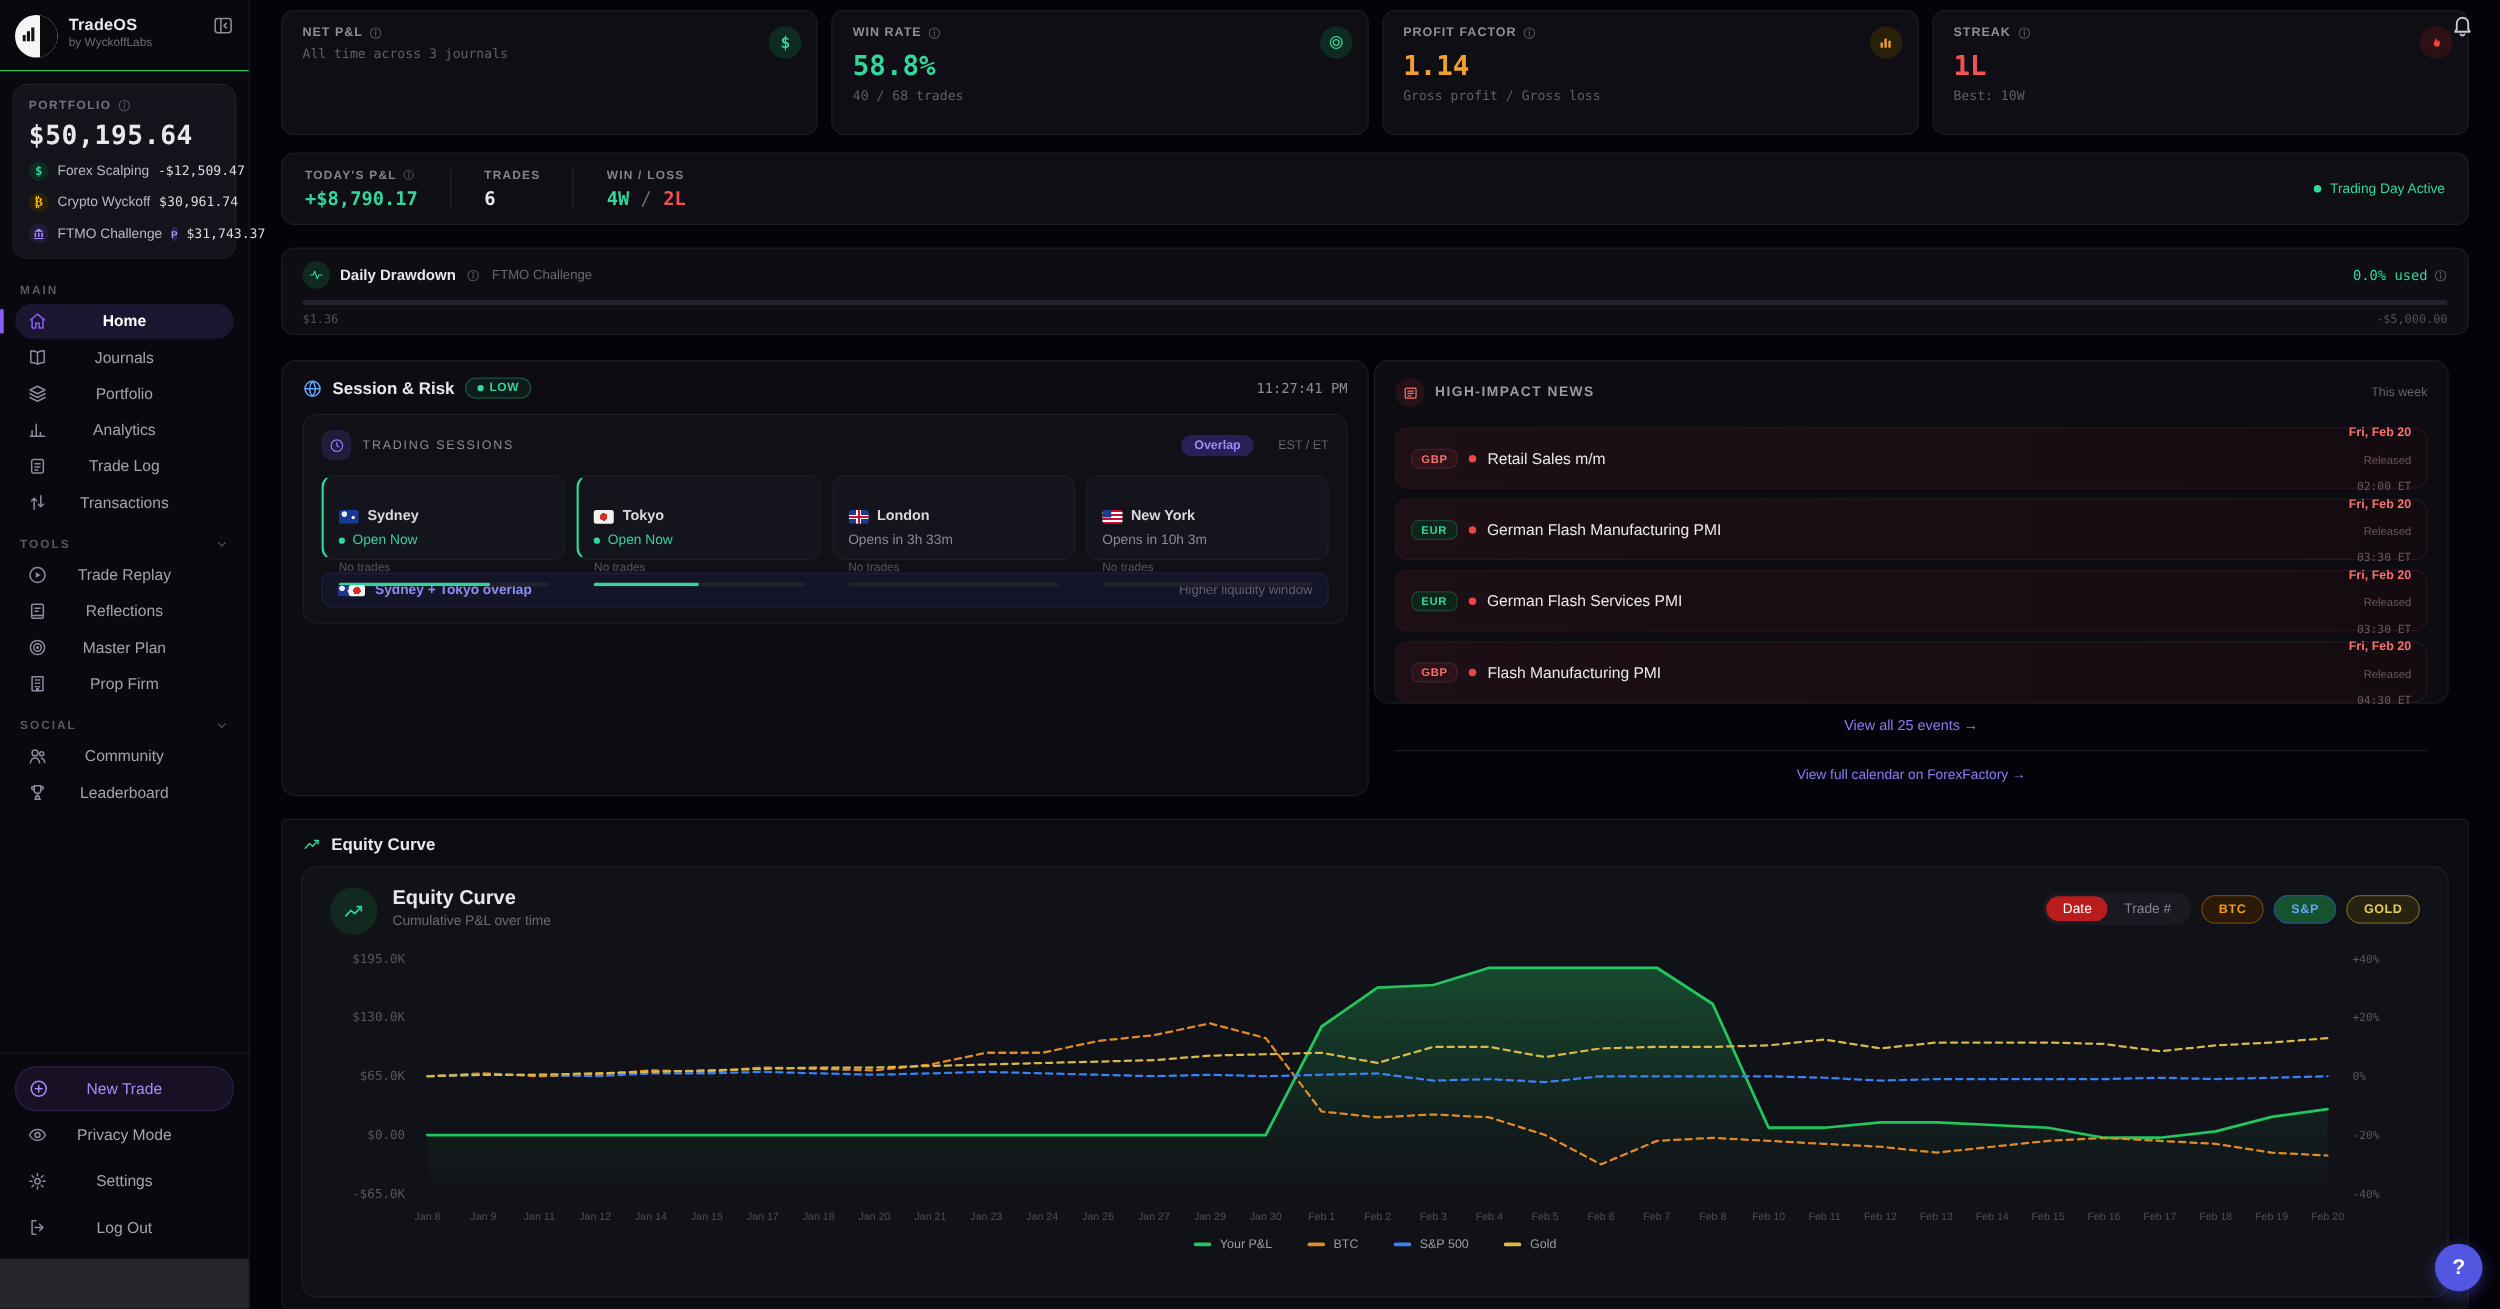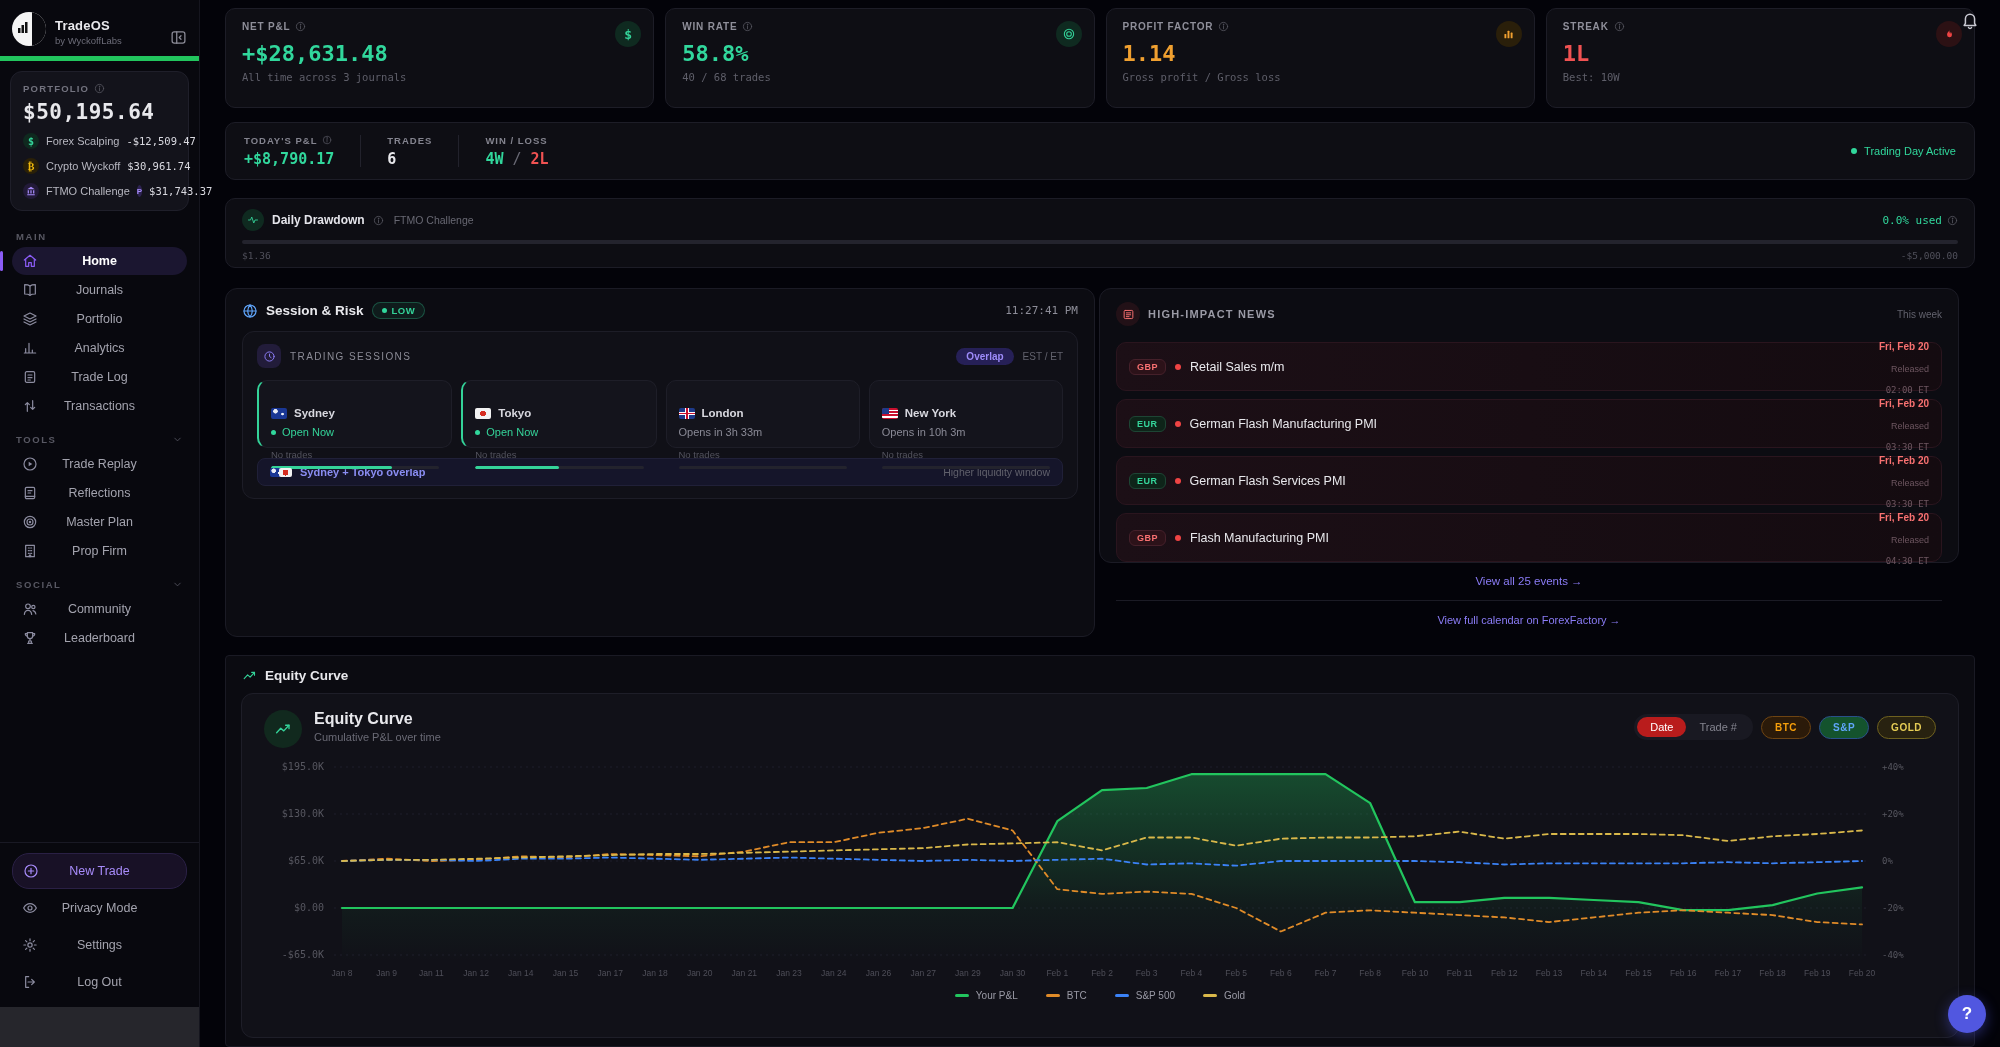--- a/index.html
+++ b/index.html
@@ -6,21 +6,21 @@
   html,body{width:2000px;height:1047px;overflow:hidden;background:#030309;
     font-family:"Liberation Sans",sans-serif;color:#e8e8ec;-webkit-font-smoothing:antialiased}
   .mono{font-family:"DejaVu Sans Mono",monospace}
   #app{position:relative;width:2000px;height:1047px}
   svg{display:block}
   .ic{stroke:currentColor;fill:none;stroke-width:1.8;stroke-linecap:round;stroke-linejoin:round}
 
   
   .sidebar{position:absolute;left:0;top:0;width:200px;height:1047px;background:#08080e;border-right:1px solid #15151e;z-index:3}
   .sb-strip{position:absolute;left:0;bottom:0;width:199px;height:40px;background:#26262c}
-  .sb-head{display:flex;align-items:flex-end;gap:9px;padding:12px 12px 10px 12px;border-bottom:5px solid #22c55e}
+  .sb-head{display:flex;align-items:flex-start;gap:9px;padding:12px 12px 10px 12px;border-bottom:1px solid #22c55e}
   .logo{width:34px;height:34px;border-radius:50%;background:#f5f5f5;position:relative;flex:none;overflow:hidden}
   .logo .half{position:absolute;right:0;top:0;width:40%;height:100%;background:#0a0a0f}
   .logo svg{position:absolute;left:6px;top:8px}
   .sb-title{font-size:13px;font-weight:bold;letter-spacing:.2px}
   .sb-sub{font-size:9.5px;color:#6c6c78;margin-top:2px}
   .sb-collapse{margin-left:auto;color:#8c8c98;cursor:pointer}
   .pcard{margin:10px 10px 4px;background:#13131b;border:1px solid #1f1f2a;border-radius:12px;padding:11px 12px}
   .pcard-label{display:flex;align-items:center;gap:5px;font-size:9.5px;font-weight:bold;letter-spacing:1.2px;color:#73737f}
   .pcard-value{font-size:21px;font-weight:bold;margin-top:6px;letter-spacing:.5px}
   .acct{display:flex;align-items:center;gap:7px;margin-top:9px;font-size:11px}
@@ -84,21 +84,21 @@
   .sess-panel{left:25px;top:288px;width:870px;height:349px}
   .news-panel{left:899px;top:288px;width:860px;height:275px}
   .panel-head{display:flex;align-items:center;gap:8px;padding:13px 16px 8px}
   .sess-title{font-size:13.5px;font-weight:bold}
   .low-badge{display:flex;align-items:center;gap:5px;background:rgba(52,211,153,.08);border:1px solid rgba(52,211,153,.3);border-radius:999px;padding:2px 9px;font-size:9.5px;font-weight:bold;color:#34d399;letter-spacing:.5px}
   .clock-txt{margin-left:auto;font-size:11px;color:#8d8d98}
   .sess-card{margin:4px 16px;background:#101017;border:1px solid #1d1d27;border-radius:12px;padding:12px 14px}
   .sc-head{display:flex;align-items:center;gap:9px}
   .clock-chip{width:24px;height:24px;border-radius:8px;background:#221c3a;color:#8b7cf6;display:flex;align-items:center;justify-content:center}
   .sc-title{font-size:10px;font-weight:normal;letter-spacing:1.4px;color:#8b8b96}
-  .sc-right{margin-left:auto;display:flex;align-items:center;gap:9px}
+  .sc-right{margin-left:auto;display:flex;align-items:center;gap:20px}
   .overlap-pill{background:#262057;color:#9d8bfa;font-size:10px;font-weight:bold;padding:3px 10px;border-radius:999px;cursor:pointer}
   .tz{font-size:10px;color:#62626d}
   .sess-row{display:flex;gap:9px;margin-top:12px}
   .sess{flex:1;height:68px;background:#14141c;border:1px solid #1e1e28;border-radius:10px;padding:26px 12px;position:relative}
   .sess.open{border-left:2px solid #34d399}
   .sess-name{display:flex;align-items:center;gap:7px;font-size:11.5px;color:#d8d8df;font-weight:bold}
   .sess-status{margin-top:7px;font-size:11px;color:#8a8a96;display:flex;align-items:center;gap:6px}
   .sess-status.on{color:#34d399}
   .sess-trades{margin-top:11px;font-size:9.5px;color:#53535e}
   .sess-track{height:3px;background:#23232d;border-radius:2px;margin-top:6px;overflow:hidden}
@@ -410,21 +410,20 @@
           <span>NET P&amp;L</span>
           <span class="info-ic">
               <svg width="11" height="11" viewBox="0 0 24 24" class="ic">
                 <circle cx="12" cy="12" r="9"></circle>
                 <path d="M12 10.5V17"></path>
                 <circle cx="12" cy="7.2" r="0.6" fill="currentColor"></circle>
               </svg>
             </span>
         </div>
         <span class="chip chip-green mono">$</span>
-        <div class="scard-value mono pos">+$28,631.48</div>
         <div class="scard-sub mono">All time across 3 journals</div>
       </div>
       <div class="scard">
         <div class="scard-label">
           <span>WIN RATE</span>
           <span class="info-ic">
               <svg width="11" height="11" viewBox="0 0 24 24" class="ic">
                 <circle cx="12" cy="12" r="9"></circle>
                 <path d="M12 10.5V17"></path>
                 <circle cx="12" cy="7.2" r="0.6" fill="currentColor"></circle>

